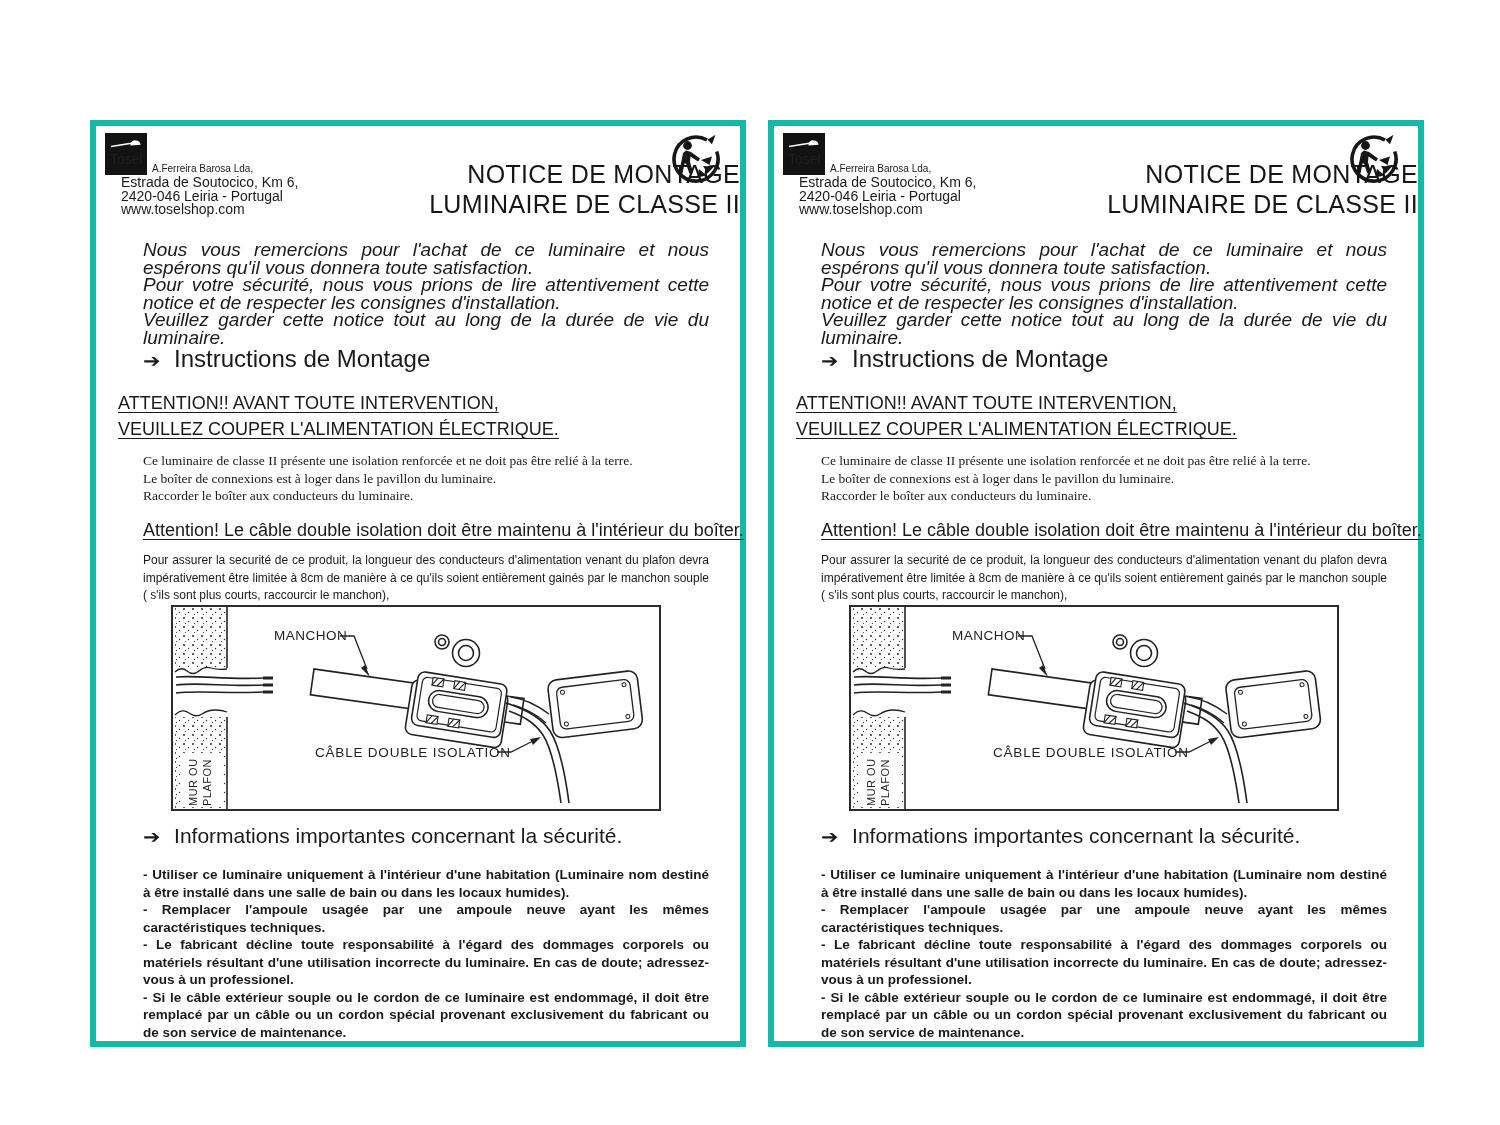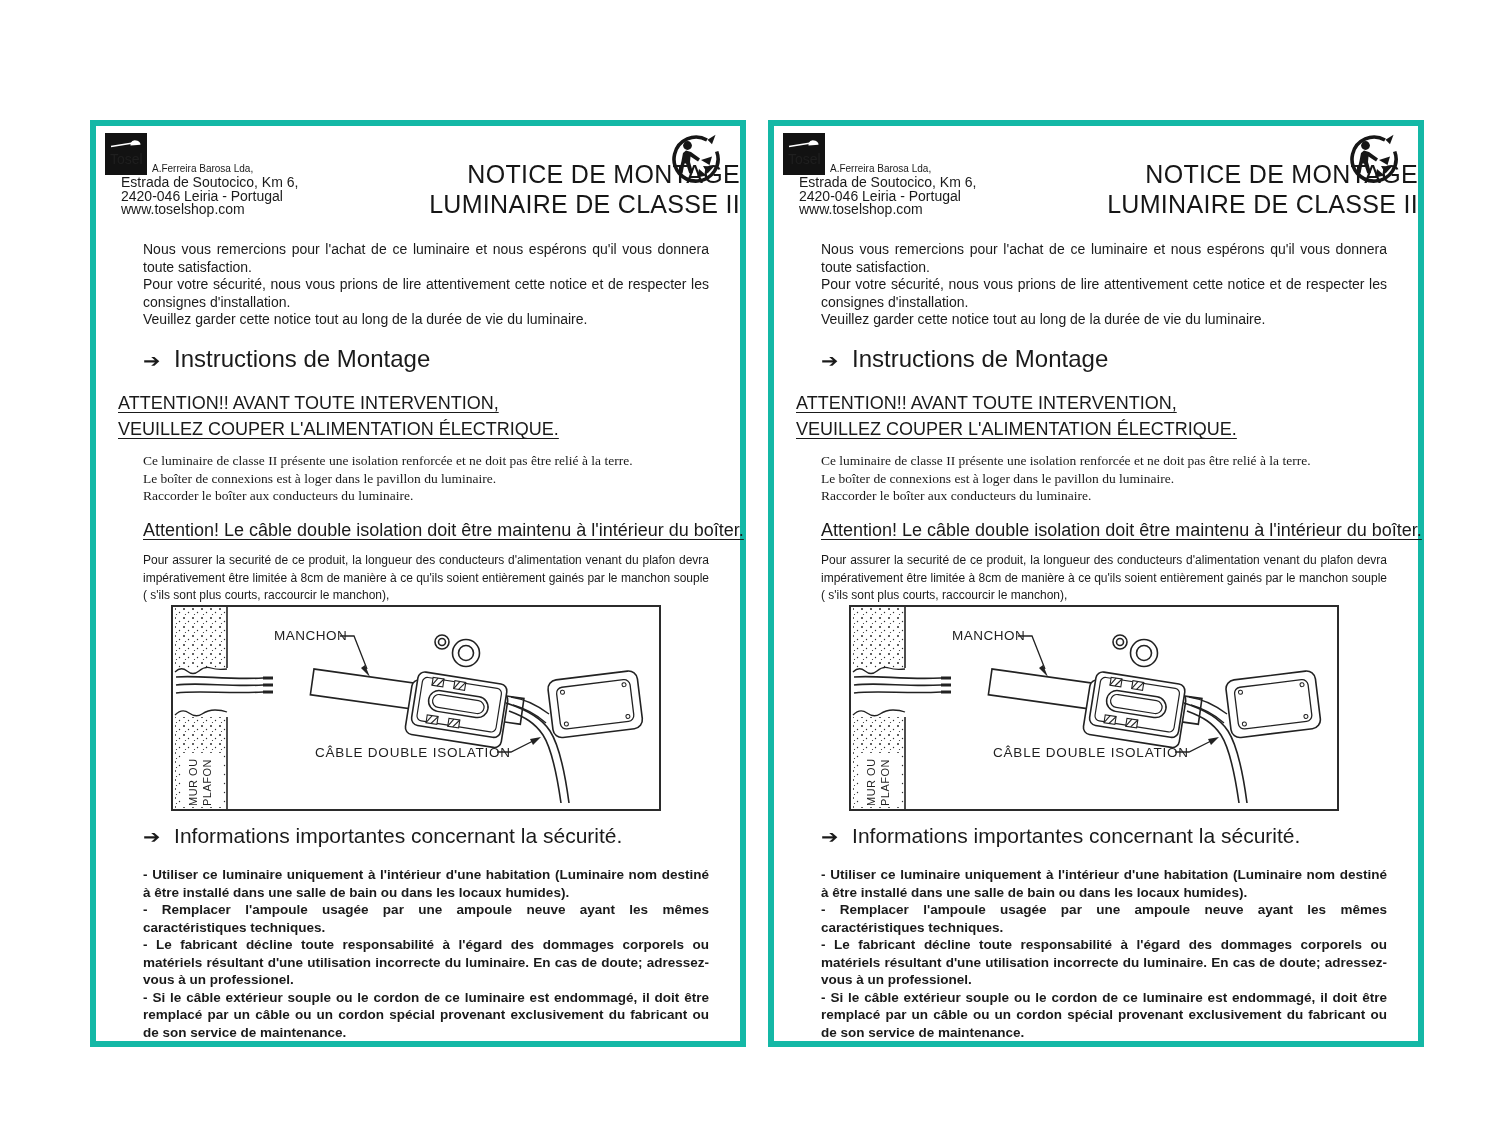--- a/index.html
+++ b/index.html
@@ -11,22 +11,22 @@
 
   
   .logo{position:absolute;left:9px;top:7px;width:42px;height:42px;}
   .company-name{position:absolute;left:56px;top:37px;font-size:10px;white-space:nowrap;}
   .company-block{position:absolute;left:8px;top:50px;font-size:14px;line-height:13.5px;white-space:nowrap;margin-left:17px;}
   .doc-title{position:absolute;left:28px;right:0;top:33px;text-align:right;
              font-size:25px;line-height:30px;letter-spacing:.3px;color:#161616;}
   .triman{position:absolute;left:574px;top:7px;width:52px;height:52px;}
 
   
-  .intro{position:absolute;left:47px;width:566px;top:115px;font-size:14px;
-         line-height:17.5px;text-align:justify;}
+  .intro{position:absolute;left:47px;width:566px;top:115px;font-size:19px;
+         line-height:17.5px;text-align:justify;font-style:italic;}
   .intro p{margin:0;}
   .h-row{position:absolute;left:47px;display:flex;align-items:baseline;gap:16px;white-space:nowrap;}
   .h-row .arrow{font-size:18px;transform:scaleX(1.15);transform-origin:left;}
   .h-montage{top:219px;font-size:24px;}
   .h-securite{top:698px;font-size:21px;}
   .warning{position:absolute;left:22px;right:0;top:264px;text-align:left;
            font-size:18px;line-height:26px;}
   .warning div{text-decoration:underline;text-underline-offset:3px;}
   .plain-lines{position:absolute;left:47px;font-size:13.5px;line-height:17.5px;white-space:nowrap;}
   .body1{top:326px;font-family:Liberation Serif, serif;}

